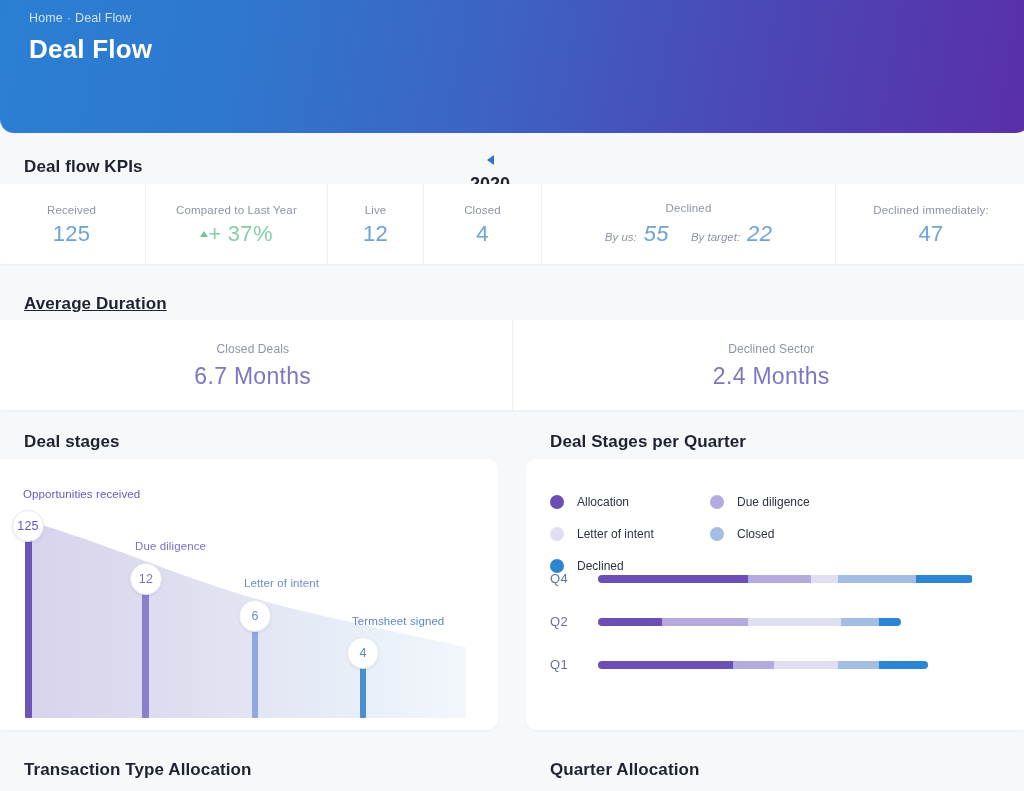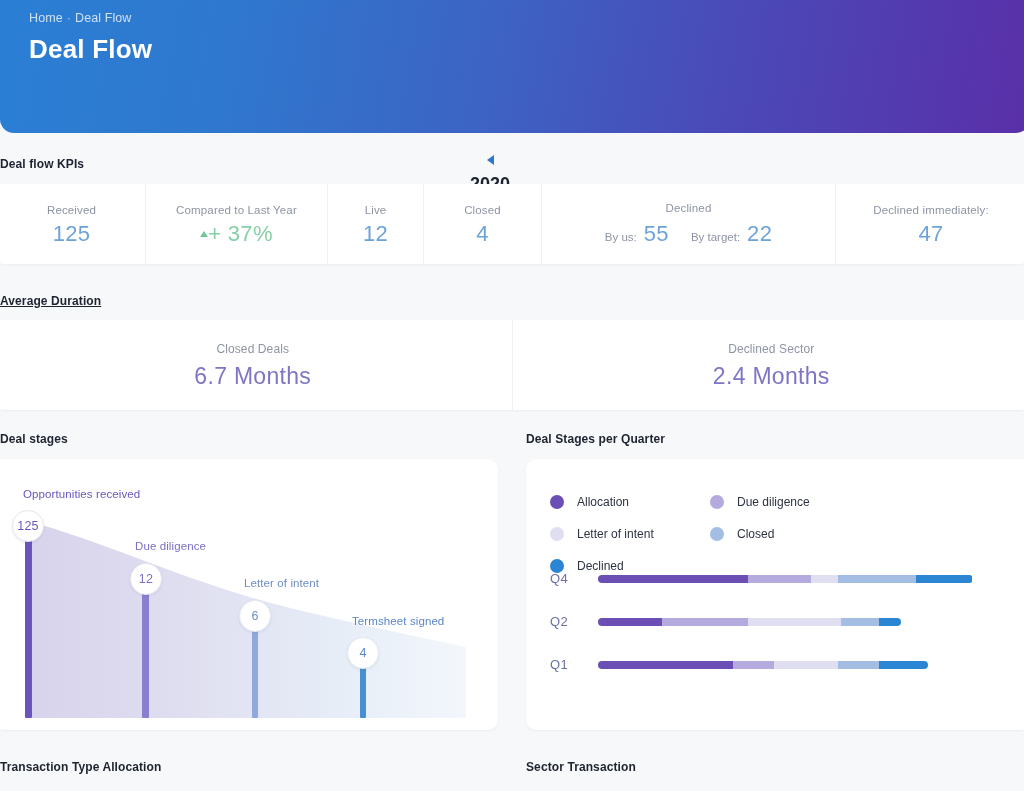--- a/index.html
+++ b/index.html
@@ -35,24 +35,25 @@
     left: 29px; top: 34px;
     font-size: 26px;
     font-weight: bold;
     color: #ffffff;
     letter-spacing: .2px;
   }
 
   
   .sec-head {
     position: absolute;
-    font-size: 12px;
+    font-size: 17px;
     font-weight: bold;
     color: #1d2330;
     letter-spacing: .1px;
+    margin-left: 24px;
   }
 
   
   .card {
     position: absolute;
     background: #ffffff;
     border-radius: 10px;
     box-shadow: 0 1px 3px rgba(30,40,70,0.055);
   }
 
@@ -92,21 +93,21 @@
     letter-spacing: .3px;
   }
   .kpi-value.green { color: #86cfa6; display: flex; align-items: center; gap: 0; }
   .tri-up {
     width: 0; height: 0;
     border-left: 4.5px solid transparent;
     border-right: 4.5px solid transparent;
     border-bottom: 6px solid #72c79a;
     display: inline-block;
   }
-  .kpi-pair { display: flex; align-items: baseline; gap: 22px; }
+  .kpi-pair { display: flex; align-items: baseline; gap: 22px; font-style: italic; }
   .kpi-sub { display: flex; align-items: baseline; gap: 7px; }
   .kpi-sub .k { font-size: 11.5px; color: #8d94a3; }
   .kpi-sub .v { font-size: 22px; color: #6ea3d8; letter-spacing: .3px; }
 
   
   #dur-card { left: -6px; top: 320px; width: 1036px; height: 90px; }
   .dur-row { display: flex; height: 100%; }
   .dur-cell {
     flex: 1;
     display: flex; flex-direction: column;
@@ -349,15 +350,15 @@
               <div class="bar-seg" style="background: rgb(163, 189, 227); width: 12.5%;"></div>
               <div class="bar-seg" style="background: rgb(43, 133, 210); width: 14.7727%;"></div>
             </div>
           </div>
         </div>
       </div>
 
   </div>
 
   <div class="sec-head" id="tt-head">Transaction Type Allocation</div>
-  <div class="sec-head" id="sec-head-2">Sector Transaction</div>
+  <div class="sec-head" id="sec-head-2">Quarter Allocation</div>
 
 </div>
 
 </body></html>

